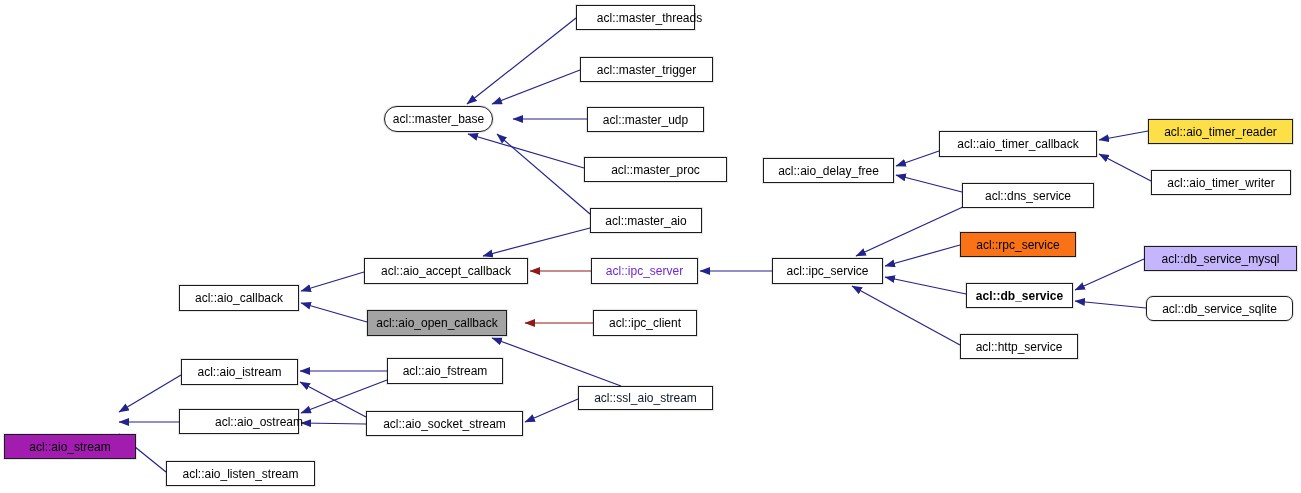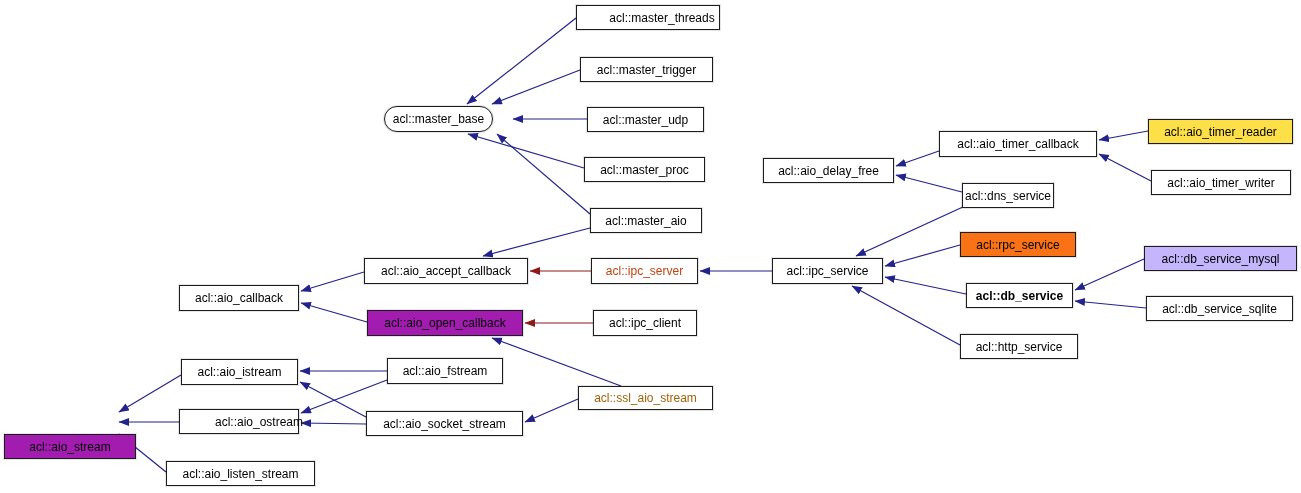--- a/index.html
+++ b/index.html
@@ -77,43 +77,43 @@
         <line x1="387" y1="371" x2="300" y2="371" stroke="#23238c" stroke-width="1.2" marker-end="url(#arrow-public)"></line>
         <line x1="387" y1="380" x2="301" y2="413" stroke="#23238c" stroke-width="1.2" marker-end="url(#arrow-public)"></line>
         <line x1="366" y1="417" x2="300" y2="382" stroke="#23238c" stroke-width="1.2" marker-end="url(#arrow-public)"></line>
         <line x1="366" y1="424" x2="301" y2="423" stroke="#23238c" stroke-width="1.2" marker-end="url(#arrow-public)"></line>
         <line x1="181" y1="375" x2="119" y2="412" stroke="#23238c" stroke-width="1.2" marker-end="url(#arrow-public)"></line>
         <line x1="179" y1="422" x2="119" y2="422" stroke="#23238c" stroke-width="1.2" marker-end="url(#arrow-public)"></line>
         <line x1="166" y1="472" x2="119" y2="434" stroke="#23238c" stroke-width="1.2" marker-end="url(#arrow-public)"></line>
       </g>
   </svg>
   <div id="node-layer">
-      <div class="node" style="left: 576px; top: 5px; width: 144px; height: 25px; border-color: rgb(28, 28, 28); background: rgb(255, 255, 255); color: rgb(0, 0, 0); padding-left: 28px;">acl::master_threads</div>
+      <div class="node" style="left: 576px; top: 5px; width: 119px; height: 25px; border-color: rgb(28, 28, 28); background: rgb(255, 255, 255); color: rgb(0, 0, 0); padding-left: 28px;">acl::master_threads</div>
       <div class="node" style="left: 580px; top: 57px; width: 133px; height: 25px; border-color: rgb(28, 28, 28); background: rgb(255, 255, 255); color: rgb(0, 0, 0);">acl::master_trigger</div>
       <div class="node" style="left: 384px; top: 106px; width: 109px; height: 26px; border-color: rgb(28, 28, 28); background: rgb(255, 255, 255); color: rgb(0, 0, 0); border-radius: 13px;">acl::master_base</div>
       <div class="node" style="left: 587px; top: 107px; width: 117px; height: 25px; border-color: rgb(28, 28, 28); background: rgb(255, 255, 255); color: rgb(0, 0, 0);">acl::master_udp</div>
-      <div class="node" style="left: 584px; top: 157px; width: 121px; height: 25px; border-color: rgb(28, 28, 28); background: rgb(255, 255, 255); color: rgb(0, 0, 0);">acl::master_proc</div>
+      <div class="node" style="left: 584px; top: 157px; width: 143px; height: 25px; border-color: rgb(28, 28, 28); background: rgb(255, 255, 255); color: rgb(0, 0, 0);">acl::master_proc</div>
       <div class="node" style="left: 590px; top: 208px; width: 112px; height: 25px; border-color: rgb(28, 28, 28); background: rgb(255, 255, 255); color: rgb(0, 0, 0);">acl::master_aio</div>
       <div class="node" style="left: 763px; top: 158px; width: 131px; height: 25px; border-color: rgb(28, 28, 28); background: rgb(255, 255, 255); color: rgb(0, 0, 0);">acl::aio_delay_free</div>
       <div class="node" style="left: 939px; top: 131px; width: 158px; height: 26px; border-color: rgb(28, 28, 28); background: rgb(255, 255, 255); color: rgb(0, 0, 0);">acl::aio_timer_callback</div>
       <div class="node" style="left: 1148px; top: 119px; width: 145px; height: 25px; border-color: rgb(28, 28, 28); background: #fde047; color: rgb(0, 0, 0);">acl::aio_timer_reader</div>
       <div class="node" style="left: 1151px; top: 170px; width: 140px; height: 25px; border-color: rgb(28, 28, 28); background: rgb(255, 255, 255); color: rgb(0, 0, 0);">acl::aio_timer_writer</div>
-      <div class="node" style="left: 962px; top: 183px; width: 92px; height: 25px; border-color: rgb(28, 28, 28); background: rgb(255, 255, 255); color: rgb(0, 0, 0);">acl::dns_service</div>
+      <div class="node" style="left: 962px; top: 183px; width: 132px; height: 25px; border-color: rgb(28, 28, 28); background: rgb(255, 255, 255); color: rgb(0, 0, 0);">acl::dns_service</div>
       <div class="node" style="left: 364px; top: 258px; width: 164px; height: 26px; border-color: rgb(28, 28, 28); background: rgb(255, 255, 255); color: rgb(0, 0, 0);">acl::aio_accept_callback</div>
-      <div class="node" style="left: 591px; top: 258px; width: 107px; height: 26px; border-color: rgb(28, 28, 28); background: rgb(255, 255, 255); color: #c2410c;">acl::ipc_server</div>
+      <div class="node" style="left: 591px; top: 258px; width: 107px; height: 26px; border-color: rgb(28, 28, 28); background: rgb(255, 255, 255); color: #6d28d9;">acl::ipc_server</div>
       <div class="node" style="left: 772px; top: 258px; width: 111px; height: 26px; border-color: rgb(28, 28, 28); background: rgb(255, 255, 255); color: rgb(0, 0, 0);">acl::ipc_service</div>
       <div class="node" style="left: 960px; top: 232px; width: 116px; height: 25px; border-color: rgb(28, 28, 28); background: #f97316; color: rgb(0, 0, 0);">acl::rpc_service</div>
       <div class="node" style="left: 966px; top: 283px; width: 107px; height: 25px; border-color: rgb(28, 28, 28); background: rgb(255, 255, 255); color: rgb(0, 0, 0); font-weight: bold;">acl::db_service</div>
       <div class="node" style="left: 960px; top: 334px; width: 118px; height: 25px; border-color: rgb(28, 28, 28); background: rgb(255, 255, 255); color: rgb(0, 0, 0);">acl::http_service</div>
       <div class="node" style="left: 1144px; top: 246px; width: 153px; height: 25px; border-color: rgb(28, 28, 28); background: #c4b5fd; color: rgb(0, 0, 0);">acl::db_service_mysql</div>
-      <div class="node" style="left: 1146px; top: 296px; width: 147px; height: 25px; border-color: rgb(28, 28, 28); background: rgb(255, 255, 255); color: rgb(0, 0, 0);">acl::db_service_sqlite</div>
+      <div class="node" style="left: 1146px; top: 296px; width: 147px; height: 25px; border-color: rgb(28, 28, 28); background: rgb(255, 255, 255); color: rgb(0, 0, 0); border-radius: 7px;">acl::db_service_sqlite</div>
       <div class="node" style="left: 179px; top: 285px; width: 120px; height: 26px; border-color: rgb(28, 28, 28); background: rgb(255, 255, 255); color: rgb(0, 0, 0);">acl::aio_callback</div>
-      <div class="node" style="left: 367px; top: 310px; width: 156px; height: 26px; border-color: rgb(28, 28, 28); background: #a21caf; color: rgb(0, 0, 0);">acl::aio_open_callback</div>
+      <div class="node" style="left: 367px; top: 310px; width: 140px; height: 26px; border-color: rgb(28, 28, 28); background: #a3a3a3; color: rgb(0, 0, 0);">acl::aio_open_callback</div>
       <div class="node" style="left: 593px; top: 310px; width: 104px; height: 26px; border-color: rgb(28, 28, 28); background: rgb(255, 255, 255); color: rgb(0, 0, 0);">acl::ipc_client</div>
       <div class="node" style="left: 181px; top: 359px; width: 117px; height: 26px; border-color: rgb(28, 28, 28); background: rgb(255, 255, 255); color: rgb(0, 0, 0);">acl::aio_istream</div>
       <div class="node" style="left: 387px; top: 358px; width: 116px; height: 26px; border-color: rgb(28, 28, 28); background: rgb(255, 255, 255); color: rgb(0, 0, 0); text-align: center;">acl::aio_fstream</div>
-      <div class="node" style="left: 578px; top: 386px; width: 135px; height: 24px; border-color: rgb(28, 28, 28); background: rgb(255, 255, 255); color: #a16207;">acl::ssl_aio_stream</div>
+      <div class="node" style="left: 578px; top: 386px; width: 135px; height: 24px; border-color: rgb(28, 28, 28); background: rgb(255, 255, 255); color: #0f172a;">acl::ssl_aio_stream</div>
       <div class="node" style="left: 4px; top: 410px; width: 132px; height: 25px; border-color: rgb(28, 28, 28); background: #a21caf; color: rgb(0, 0, 0); margin-top: 24px;">acl::aio_stream</div>
       <div class="node" style="left: 179px; top: 409px; width: 120px; height: 25px; border-color: rgb(28, 28, 28); background: rgb(255, 255, 255); color: rgb(0, 0, 0); padding-left: 40px;">acl::aio_ostream</div>
       <div class="node" style="left: 366px; top: 411px; width: 157px; height: 25px; border-color: rgb(28, 28, 28); background: rgb(255, 255, 255); color: rgb(0, 0, 0);">acl::aio_socket_stream</div>
       <div class="node" style="left: 166px; top: 461px; width: 149px; height: 25px; border-color: rgb(28, 28, 28); background: rgb(255, 255, 255); color: rgb(0, 0, 0);">acl::aio_listen_stream</div>
     </div>
 </div>
 
 </body></html>

